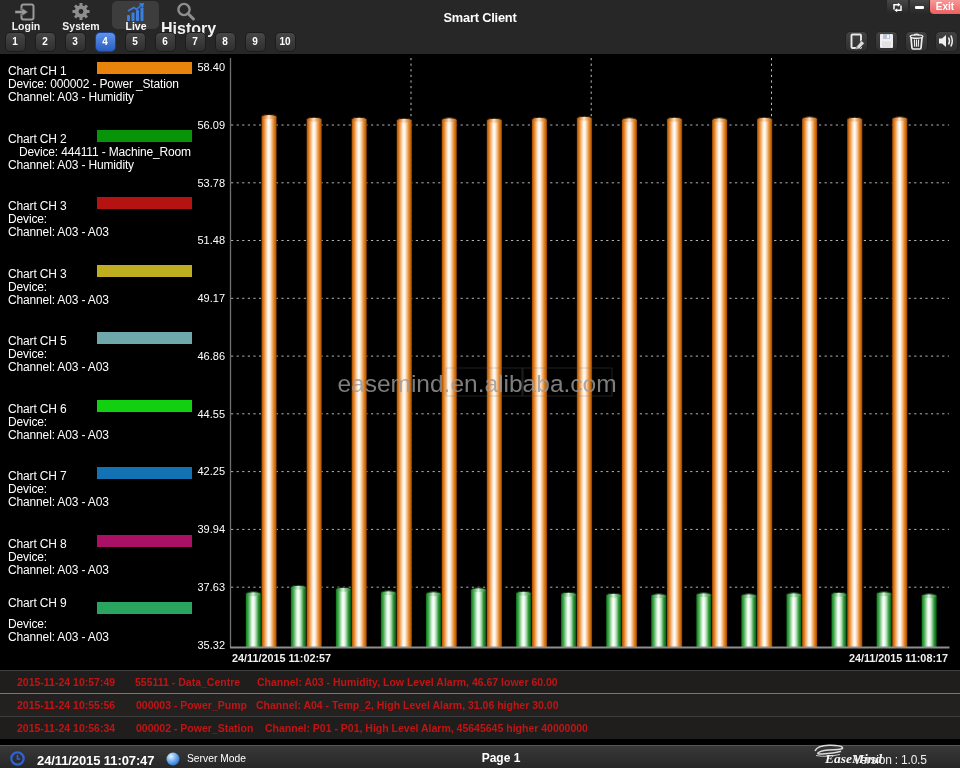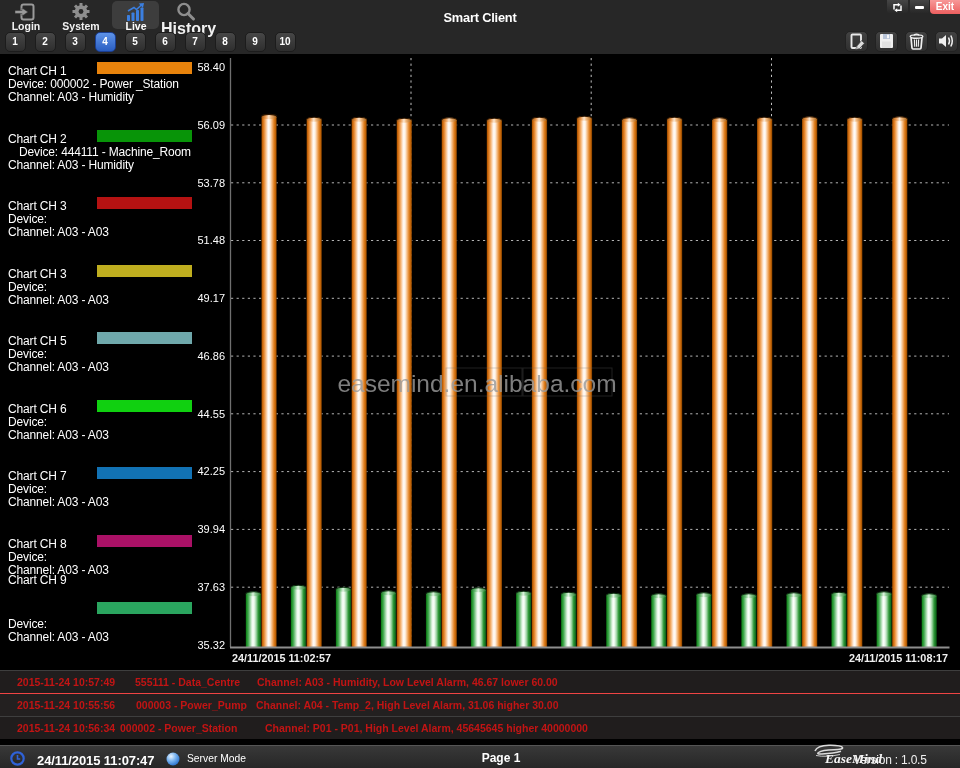--- a/index.html
+++ b/index.html
@@ -129,21 +129,21 @@
 <div class="sbline" style="top:414.5px;">Device:</div>
 <div class="sbline" style="top:427.5px;">Channel: A03 - A03</div>
 <div class="sbline" style="top:469.0px;text-align:center;">Chart CH 7</div>
 <div class="abs" style="left:97px;top:467.0px;width:95px;height:12px;background:#1272b4;"></div>
 <div class="sbline" style="top:482.0px;">Device:</div>
 <div class="sbline" style="top:495.0px;">Channel: A03 - A03</div>
 <div class="sbline" style="top:536.5px;">Chart CH 8</div>
 <div class="abs" style="left:97px;top:534.5px;width:95px;height:12px;background:#aa1166;"></div>
 <div class="sbline" style="top:549.5px;">Device:</div>
 <div class="sbline" style="top:562.5px;">Channel: A03 - A03</div>
-<div class="sbline" style="top:573px;">Chart CH 9</div>
+<div class="sbline" style="top:596px;">Chart CH 9</div>
 <div class="abs" style="left:97px;top:602.0px;width:95px;height:12px;background:#2aa55f;"></div>
 <div class="sbline" style="top:617.0px;">Device:</div>
 <div class="sbline" style="top:630.0px;">Channel: A03 - A03</div>
 <svg class="abs" style="left:0;top:0" width="960" height="668" viewBox="0 0 960 668">
       <defs>
 <linearGradient id="og" x1="0" y1="0" x2="1" y2="0">
  <stop offset="0" stop-color="#6e3600"></stop>
           <stop offset="0.05" stop-color="#bb5c04"></stop>
  <stop offset="0.16" stop-color="#e58428"></stop>
           <stop offset="0.30" stop-color="#f7c08a"></stop>
@@ -312,21 +312,21 @@
       <span style="left:135px;">555111 - Data_Centre</span>
       <span style="left:257px;">Channel: A03 - Humidity, Low Level Alarm, 46.67 lower 60.00</span>
     </div>
 <div class="alarm" style="top:693px;background:#232020;border-top:1px solid #ef4444;">
       <span style="left:17px;">2015-11-24 10:55:56</span>
       <span style="left:136px;">000003 - Power_Pump</span>
       <span style="left:256px;">Channel: A04 - Temp_2, High Level Alarm, 31.06 higher 30.00</span>
     </div>
 <div class="alarm" style="top:716px;background:#201d1d;border-top:1px solid #3e3e3e;">
       <span style="left:17px;">2015-11-24 10:56:34</span>
-      <span style="left:120px;">000002 - Power_Station</span>
+      <span style="left:136px;">000002 - Power_Station</span>
       <span style="left:265px;">Channel: P01 - P01, High Level Alarm, 45645645 higher 40000000</span>
     </div>
 <div class="abs" style="left:0;top:745px;width:960px;height:23px;background:linear-gradient(#383838,#262626);border-top:1px solid #555;"></div>
 <svg class="abs" style="left:10px;top:751px" width="15" height="15" viewBox="0 0 15 15">
 <circle cx="7.5" cy="7.5" r="6.2" fill="none" stroke="#2f62d8" stroke-width="2.2"></circle>
 <path d="M7.5 4 L7.5 8 L10.2 8" fill="none" stroke="#2f62d8" stroke-width="1.6"></path>
     </svg>
 <div class="abs" style="left:37px;top:752.5px;font-size:13px;font-weight:bold;color:#fff;letter-spacing:-0.1px;">24/11/2015 11:07:47</div>
 <svg class="abs" style="left:166px;top:752px" width="14" height="14" viewBox="0 0 14 14">
 <defs>

